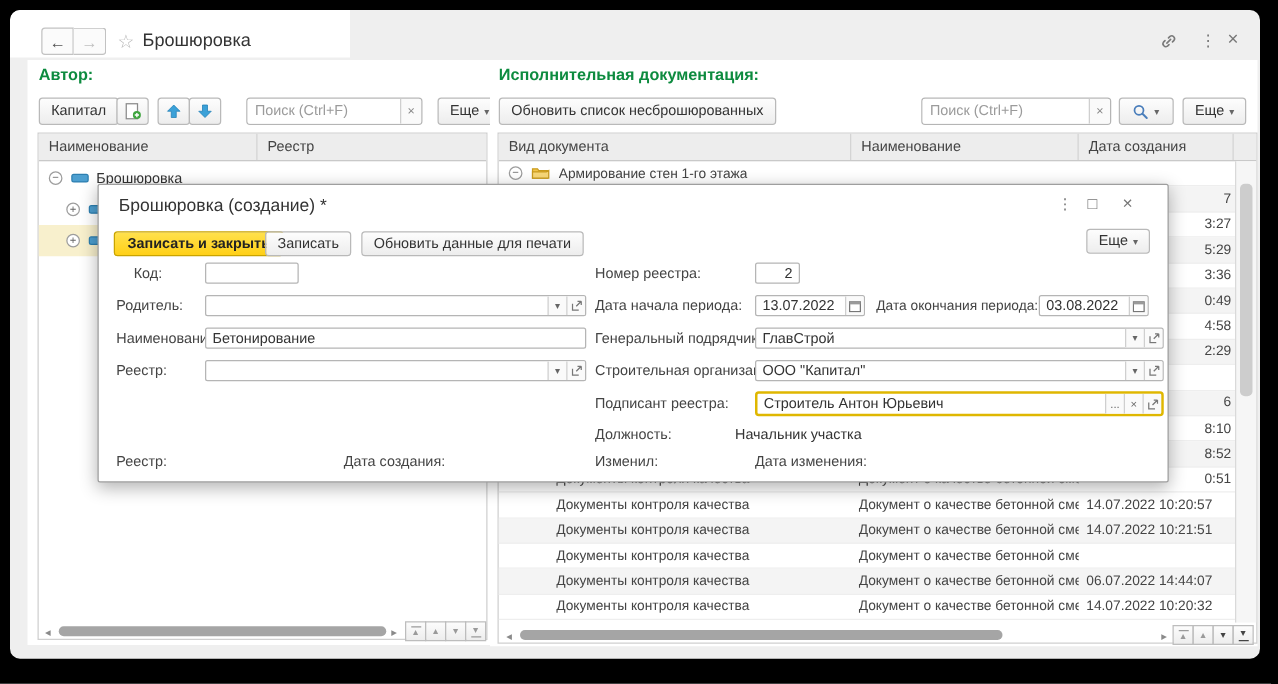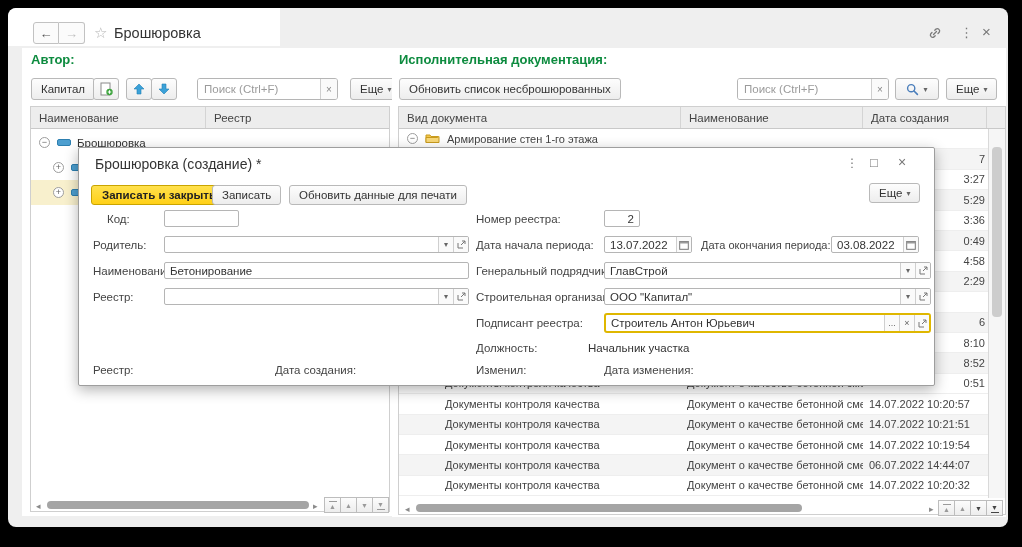--- a/index.html
+++ b/index.html
@@ -242,21 +242,20 @@
       <span class="cell" style="left:470px;width:120px;">14.07.2022 10:20:57</span>
     </div>
     <div class="rrow alt" style="top:307.6px;">
       <span class="cell" style="left:46px;width:230px;">Документы контроля качества</span>
       <span class="cell" style="left:288px;width:176px;">Документ о качестве бетонной сме...</span>
       <span class="cell" style="left:470px;width:120px;">14.07.2022 10:21:51</span>
     </div>
     <div class="rrow" style="top:328px;">
       <span class="cell" style="left:46px;width:230px;">Документы контроля качества</span>
       <span class="cell" style="left:288px;width:176px;">Документ о качестве бетонной сме...</span>
-      <span class="cell" style="left:470px;width:120px;">14.07.2022 10:19:54</span>
     </div>
     <div class="rrow alt" style="top:348.4px;">
       <span class="cell" style="left:46px;width:230px;">Документы контроля качества</span>
       <span class="cell" style="left:288px;width:176px;">Документ о качестве бетонной сме...</span>
       <span class="cell" style="left:470px;width:120px;">06.07.2022 14:44:07</span>
     </div>
     <div class="rrow" style="top:368.8px;">
       <span class="cell" style="left:46px;width:230px;">Документы контроля качества</span>
       <span class="cell" style="left:288px;width:176px;">Документ о качестве бетонной сме...</span>
       <span class="cell" style="left:470px;width:120px;">14.07.2022 10:20:32</span>

